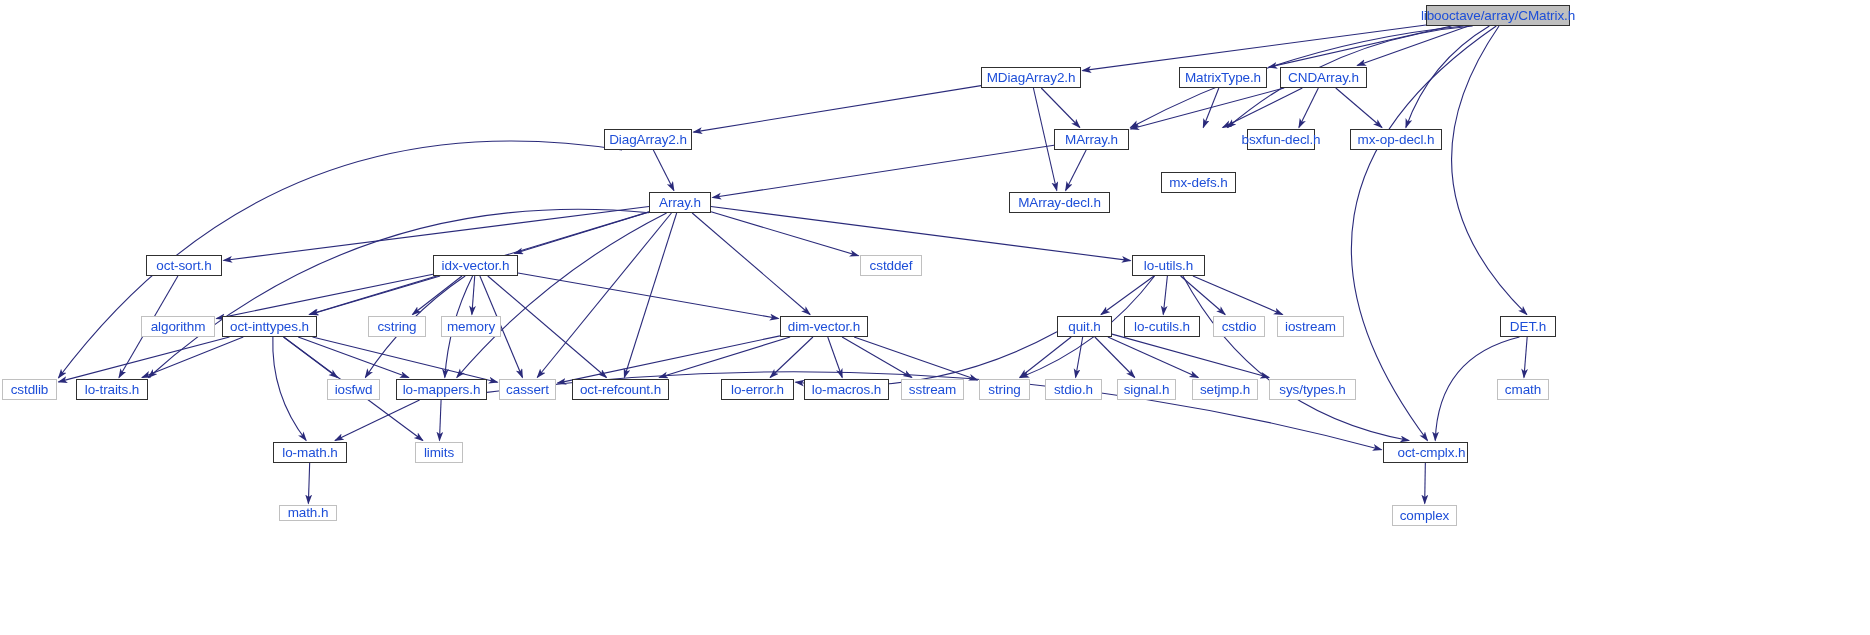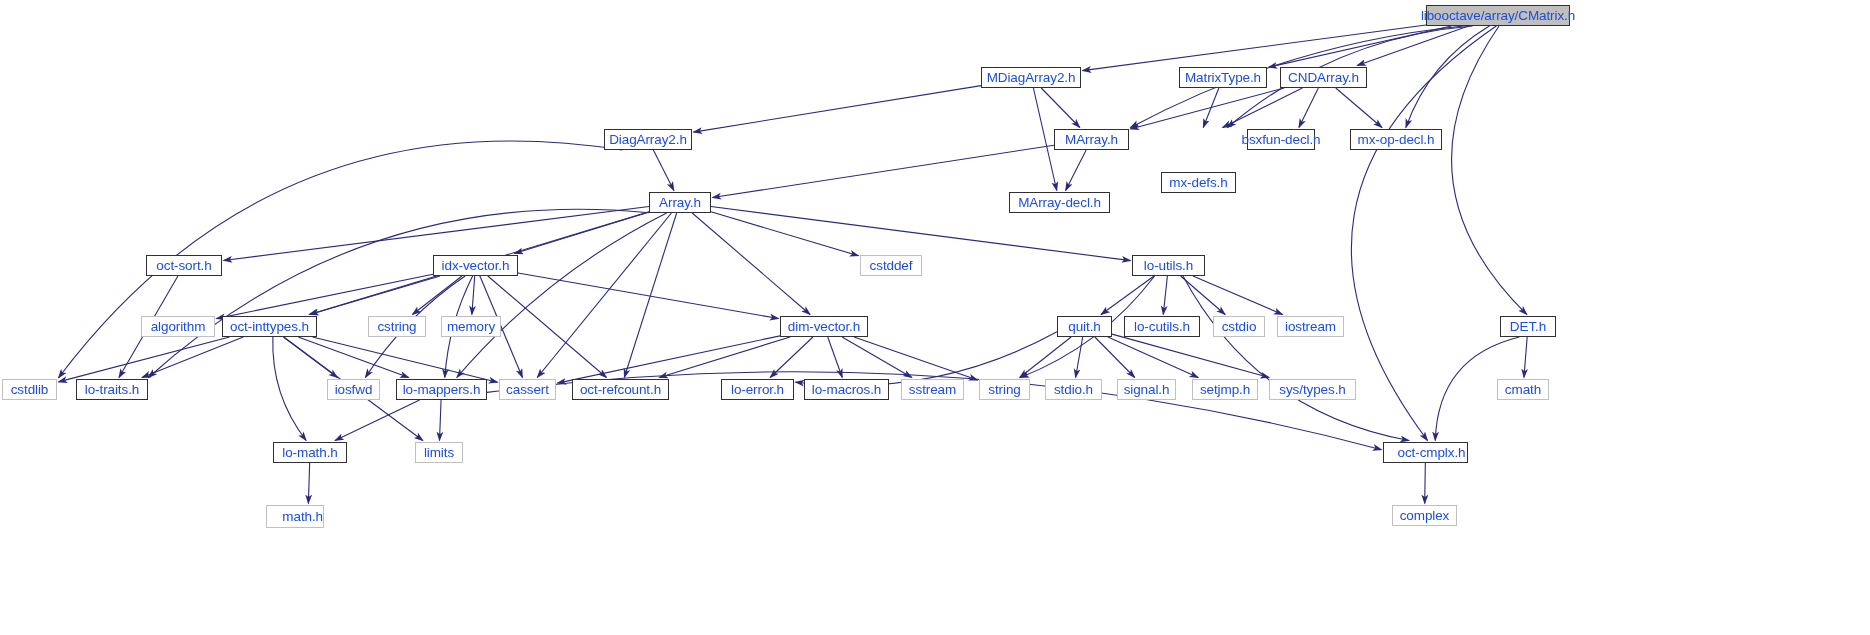--- a/index.html
+++ b/index.html
@@ -259,19 +259,19 @@
     </div>
     <div class="node header" style="left: 273px; top: 442px; width: 74px; height: 21px;">
       <span>lo-math.h</span>
     </div>
     <div class="node system" style="left: 415px; top: 442px; width: 48px; height: 21px;">
       <span>limits</span>
     </div>
     <div class="node header" style="left: 1383px; top: 442px; width: 85px; height: 21px; padding-left: 12px;">
       <span>oct-cmplx.h</span>
     </div>
-    <div class="node system" style="left: 266px; top: 505px; width: 58px; height: 23px; justify-content: flex-end;">
+    <div class="node system" style="left: 279px; top: 505px; width: 58px; height: 16px;">
       <span>math.h</span>
     </div>
     <div class="node system" style="left: 1392px; top: 505px; width: 65px; height: 21px;">
       <span>complex</span>
     </div>
   </div>
 
 </body></html>

